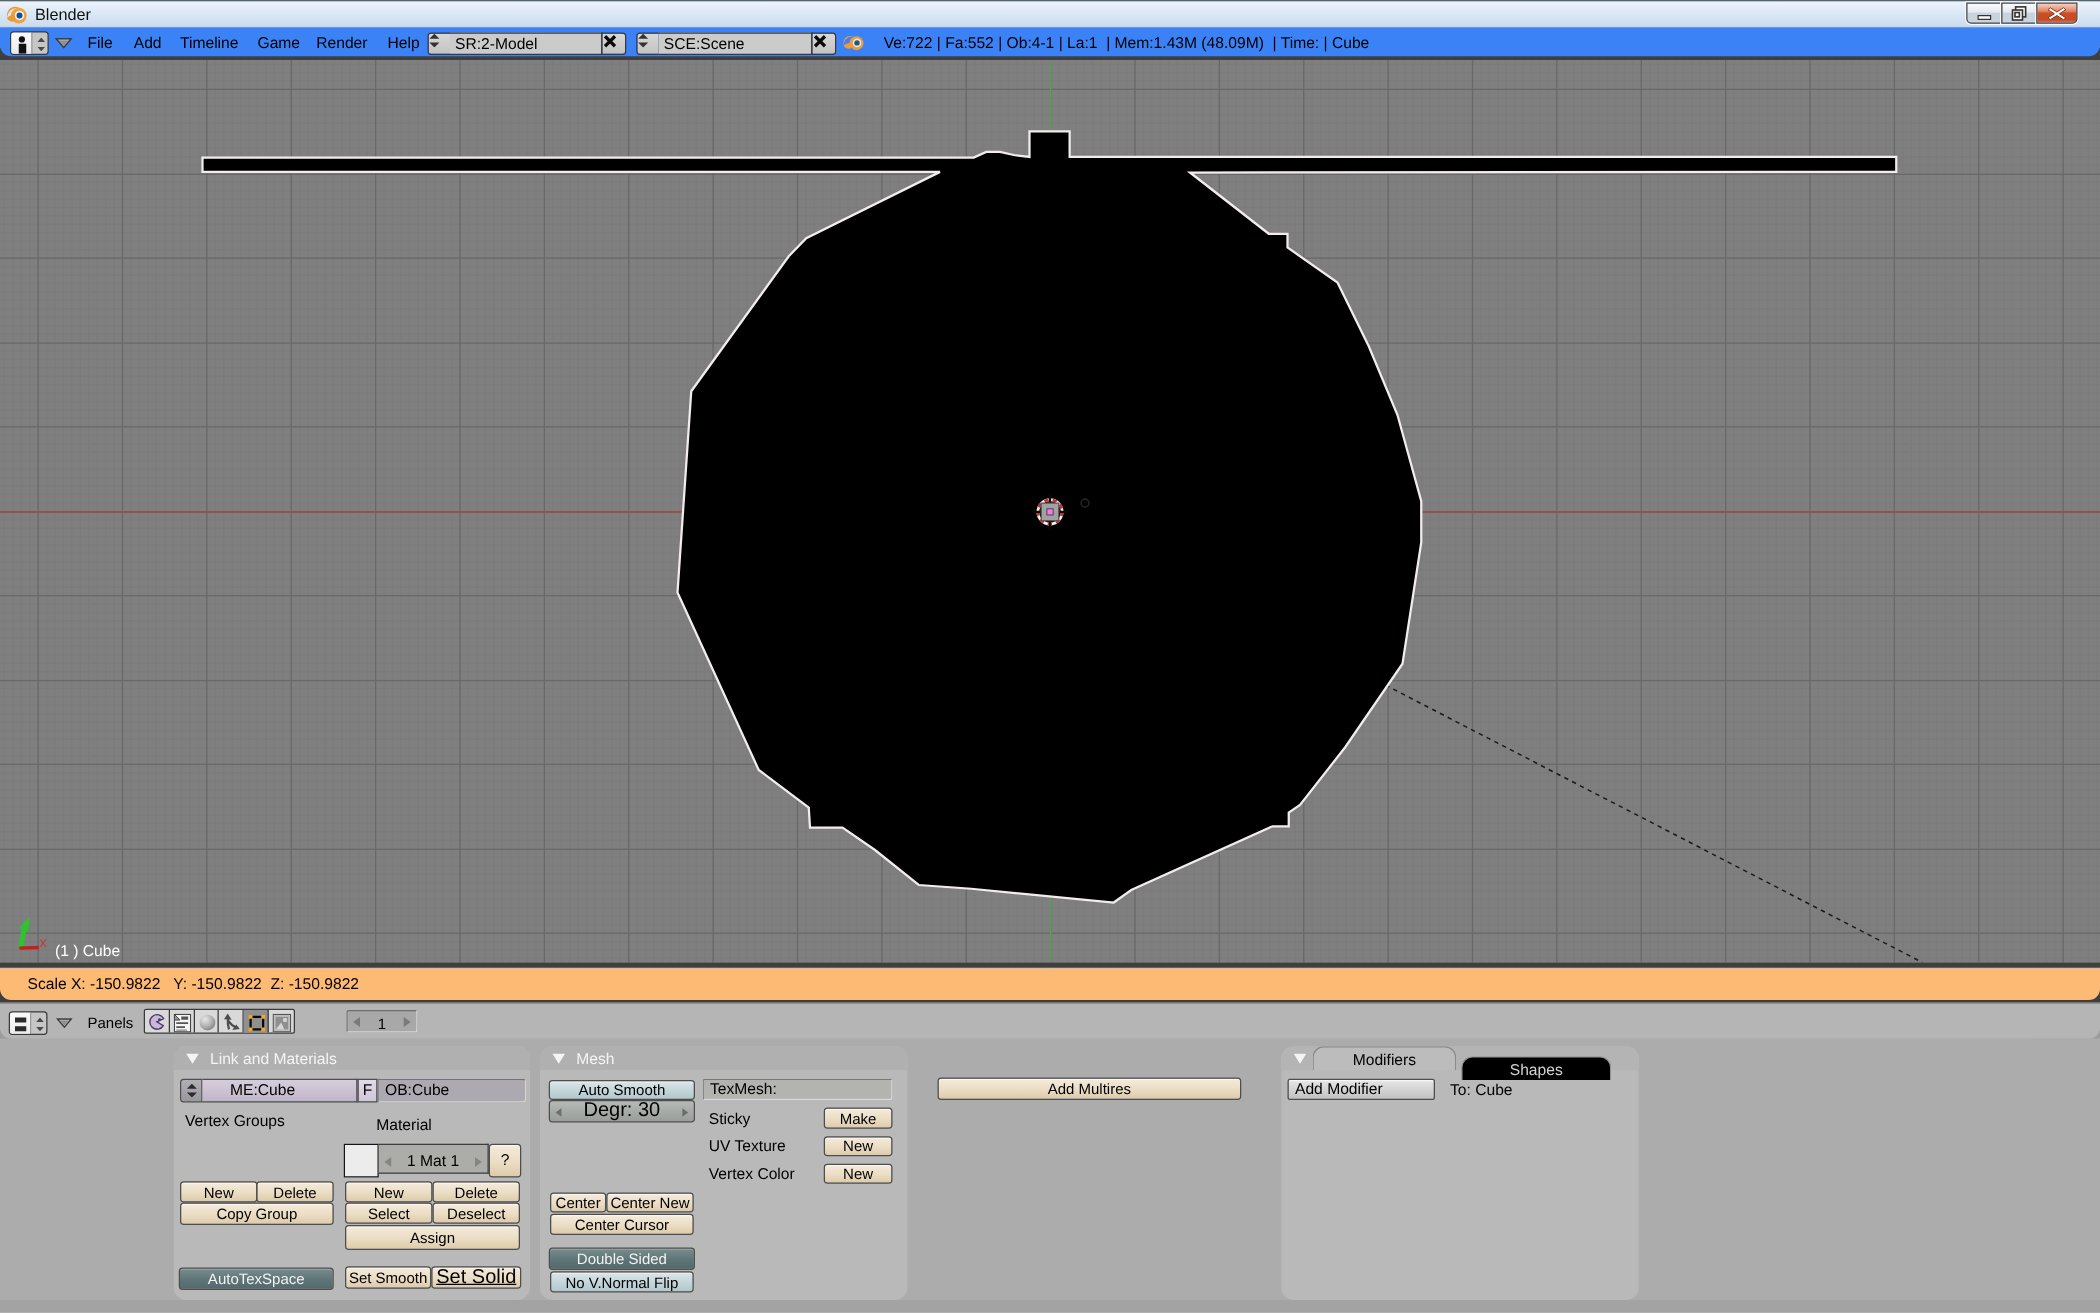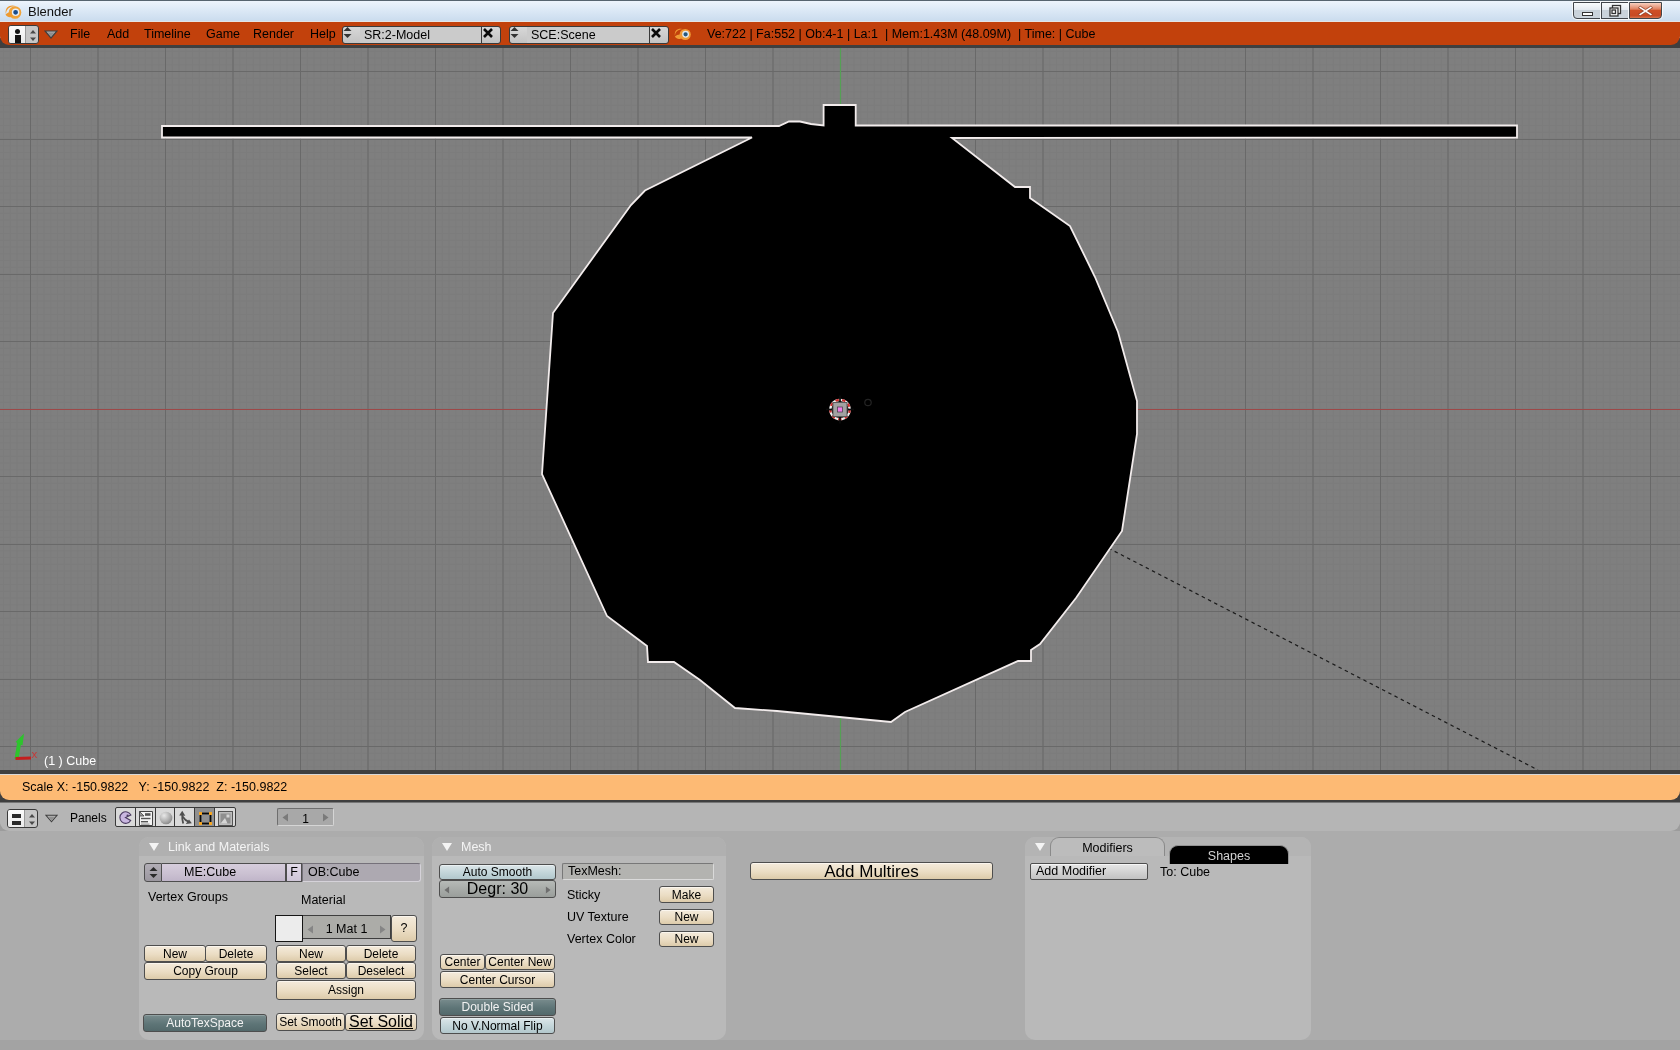--- a/index.html
+++ b/index.html
@@ -5,21 +5,21 @@
 #root{position:relative;width:1680px;height:1050px;background:#ACACAC;}
 .abs{position:absolute;}
 
 #title{position:absolute;left:0;top:0;width:1680px;height:21px;
  background:linear-gradient(180deg,#EDF4FC 0%,#DCE9F6 45%,#CBDCEE 100%);
  border-top:1px solid #56646F;}
 #title .txt{position:absolute;left:28px;top:3px;font-size:13px;color:#111;}
 
 .wbtn{position:absolute;top:1px;height:17px;border:1px solid #41454A;}
 
-#menub{position:absolute;left:0;top:21px;width:1680px;height:24px;background:#c2410c;
+#menub{position:absolute;left:0;top:21px;width:1680px;height:24px;background:#3b82f6;
  border-top:1px solid #E4E4E4;border-bottom-left-radius:9px;border-bottom-right-radius:9px;}
 #menubbg{position:absolute;left:0;top:38px;width:1680px;height:10px;background:#3F3F3F;}
 .mtxt{position:absolute;top:5px;font-size:12.5px;color:#000;}
 
 .hfield{position:absolute;top:4px;height:18px;background:linear-gradient(180deg,#D8D8D8,#C3C3C3);
  border:1px solid #3A3A3A;font-size:12.5px;color:#000;}
 
 #vp{position:absolute;left:0;top:48px;width:1680px;height:722px;background:#7F7F7F;}
 
 #vhead{position:absolute;left:0;top:770px;width:1680px;height:32px;background:#3F3F3F;}
@@ -346,19 +346,19 @@
  <span class="lab" style="left:567px;top:910px;">UV Texture</span>
  <div class="bt bg" style="left:659px;top:909px;width:55px;height:16px;font-size:12px;">New</div>
  <span class="lab" style="left:567px;top:932px;">Vertex Color</span>
  <div class="bt bg" style="left:659px;top:931px;width:55px;height:16px;font-size:12px;">New</div>
  <div class="bt bg" style="left:440px;top:954px;width:45px;height:16px;font-size:12px;text-align:right;">Center</div>
       <div class="bt bg" style="left:485px;top:954px;width:70px;height:16px;font-size:12px;">Center New</div>
  <div class="bt bg" style="left:440px;top:971px;width:115px;height:17px;font-size:12px;">Center Cursor</div>
  <div class="bt teal" style="left:439px;top:998px;width:117px;height:18px;font-size:12px;">Double Sided</div>
  <div class="bt lblue" style="left:440px;top:1017px;width:115px;height:17px;font-size:12px;">No V.Normal Flip</div>
 
- <div class="bt bg" style="left:750px;top:862px;width:243px;height:18px;font-size:17px;">Add Multires</div>
+ <div class="bt bg" style="left:750px;top:862px;width:243px;height:18px;font-size:12px;">Add Multires</div>
 
  <div class="bt" style="left:1030px;top:863px;width:118px;height:17px;background:linear-gradient(180deg,#E6E6E6,#C2C2C2);justify-content:flex-start;padding-left:5px;border-radius:2px;font-size:12.5px;box-shadow:inset 0 1px 0 #F6F6F6;">Add Modifier</div>
  <span class="lab" style="left:1160px;top:865px;">To: Cube</span>
 </div>
 
 </div>
 
 </body></html>

